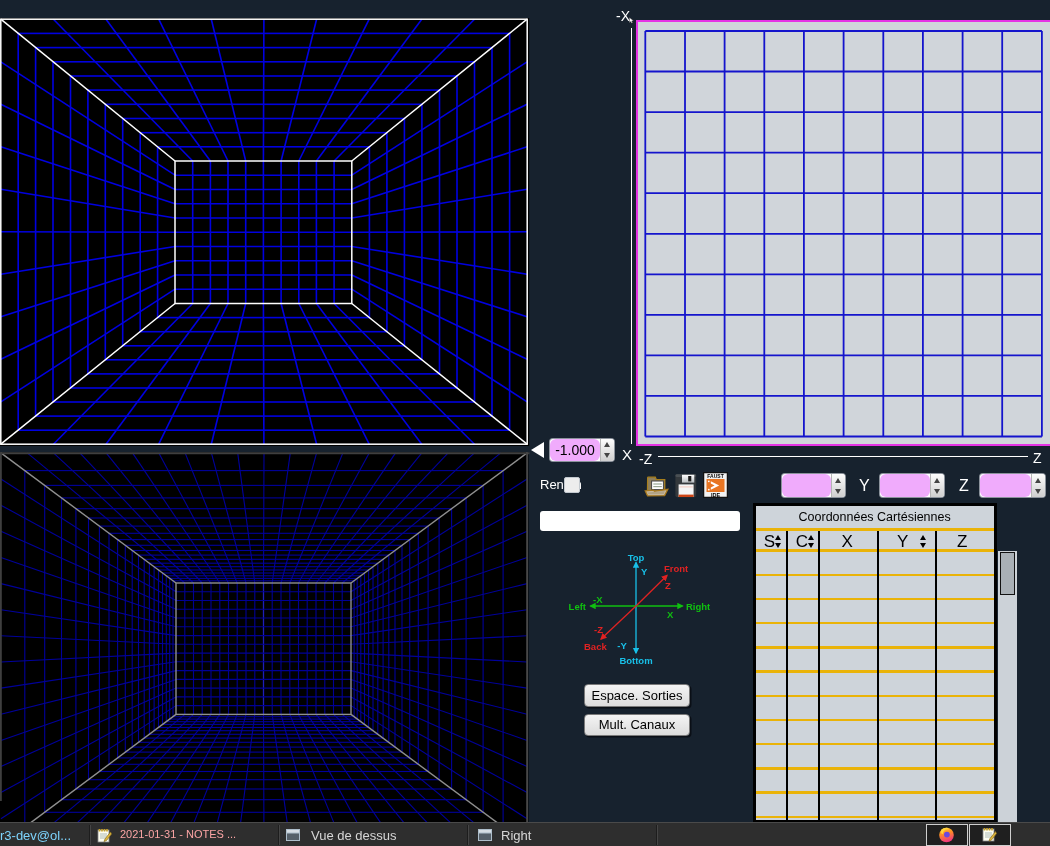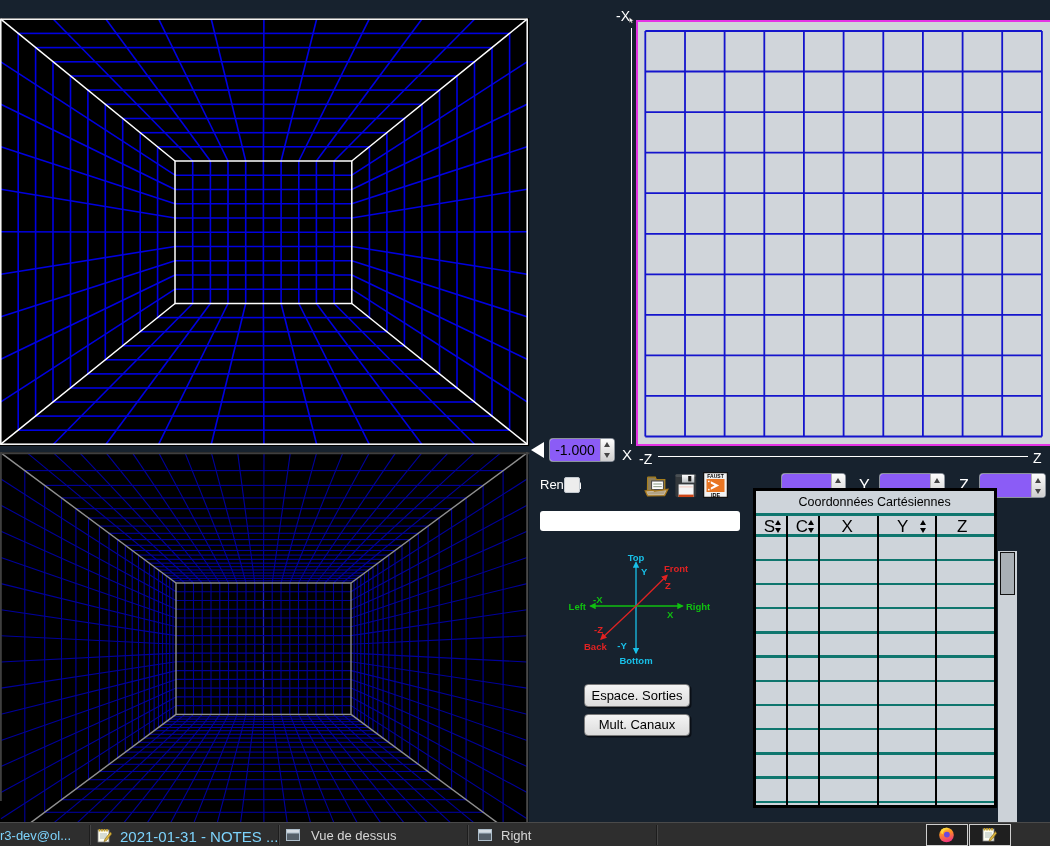--- a/index.html
+++ b/index.html
@@ -1,20 +1,20 @@
 <!DOCTYPE html>
 <html><head><meta charset="utf-8">
 <style>
 html,body{margin:0;padding:0}
 body{width:1050px;height:846px;position:relative;overflow:hidden;background:#17222e;
   font-family:"Liberation Sans",sans-serif;}
 .abs{position:absolute}
 .wlabel{position:absolute;color:#fff;font-size:14px}
 .spin{position:absolute;display:flex;border-radius:3px;overflow:hidden;background:#fff;box-shadow:0 0 0 1px #8c939c}
-.spin .fld{background:#8b5cf6;}
+.spin .fld{background:#f0abfc;border-radius:6px;}
 .spin .btns{width:13px;display:flex;flex-direction:column;border-left:1px solid #b5b5b5;background:linear-gradient(#fdfdfd,#cfcfcf)}
 .spin .btns div{flex:1;position:relative}
 .tri-up{width:0;height:0;border-left:3.5px solid transparent;border-right:3.5px solid transparent;border-bottom:5px solid #444;position:absolute;left:3px;top:3px}
 .tri-dn{width:0;height:0;border-left:3.5px solid transparent;border-right:3.5px solid transparent;border-top:5px solid #444;position:absolute;left:3px;top:3px}
 .btn{position:absolute;background:linear-gradient(#f4f4f4,#dcdcdc);border:1px solid #7a7a7a;border-radius:4px;
   color:#000;font-size:13px;text-align:center;box-shadow:1.5px 1.5px 0 #0a0f16}
 </style></head>
 <body>
 
 <svg width="530" height="428" viewBox="0 0 530 428" style="position:absolute;left:0;top:18px">
@@ -362,21 +362,21 @@
 <text x="33" y="55" fill="#10c010">-X</text>
 <text x="126" y="62" fill="#10c010">Right</text>
 <text x="107" y="70" fill="#10c010">X</text>
 <text x="104" y="24" fill="#e02222">Front</text>
 <text x="105" y="41" fill="#e02222">Z</text>
 <text x="34" y="85" fill="#e02222">-Z</text>
 <text x="24" y="102" fill="#e02222">Back</text>
 </svg>
 <div class="btn" style="left:584px;top:684px;width:104px;height:21px;line-height:21px">Espace. Sorties</div>
 <div class="btn" style="left:584px;top:713.5px;width:104px;height:20px;line-height:20px">Mult. Canaux</div>
-<div class="abs" style="left:752.5px;top:488px;width:238.3px;height:313.5px;background:#0f766e;border:3px solid #000;overflow:hidden">
+<div class="abs" style="left:752.5px;top:503px;width:238.3px;height:313.5px;background:#eab308;border:3px solid #000;overflow:hidden">
     <div class="abs" style="left:0;top:0;width:238.3px;height:22.4px;background:#ced4da;color:#000;font-size:12.5px;text-align:center;line-height:23px">Coordonnées Cartésiennes</div>
     <div class="abs" style="left:0;top:24.7px;width:238.3px;height:18.6px;background:#ced4da"></div>
     <div class="abs" style="left:0;top:45.8px;width:238.3px;height:21.9px;background:#ced4da"></div>
     <div class="abs" style="left:0;top:70.0px;width:238.3px;height:21.9px;background:#ced4da"></div>
     <div class="abs" style="left:0;top:94.2px;width:238.3px;height:21.9px;background:#ced4da"></div>
     <div class="abs" style="left:0;top:118.4px;width:238.3px;height:21.9px;background:#ced4da"></div>
     <div class="abs" style="left:0;top:142.6px;width:238.3px;height:21.9px;background:#ced4da"></div>
     <div class="abs" style="left:0;top:166.8px;width:238.3px;height:21.9px;background:#ced4da"></div>
     <div class="abs" style="left:0;top:191.0px;width:238.3px;height:21.9px;background:#ced4da"></div>
     <div class="abs" style="left:0;top:215.2px;width:238.3px;height:21.9px;background:#ced4da"></div>
@@ -420,21 +420,21 @@
         <line x1="7.5" y1="2" x2="7.5" y2="4.5"></line>
         <line x1="10" y1="2" x2="10" y2="4.5"></line>
       </g>
 <g stroke="#9aa" stroke-width="0.8">
         <line x1="3" y1="7" x2="10" y2="7"></line>
         <line x1="3" y1="9" x2="10" y2="9"></line>
         <line x1="3" y1="11" x2="10" y2="11"></line>
       </g>
 <path d="M13.5 5 L8 12 L7 14.5 L9.5 13.5 L14.5 7 Z" fill="#e0b93f" stroke="#8a6d1f" stroke-width="0.7"></path>
 </svg>
-    <div class="abs" style="left:120px;top:5px;color:#7dd3fc;font-size:15px">2021-01-31 - NOTES ...</div>
+    <div class="abs" style="left:120px;top:5px;color:#fca5a5;font-size:11px">2021-01-31 - NOTES ...</div>
     <svg class="abs" style="left:286px;top:6px" width="14" height="12" viewBox="0 0 14 12">
       <rect x="0.5" y="0.5" width="13" height="11" fill="#566069" stroke="#aebecb" stroke-width="1"></rect>
       <rect x="0.5" y="0.5" width="13" height="3.5" fill="#d7dee4" stroke="#aebecb" stroke-width="1"></rect>
     </svg>
     <div class="abs" style="left:311px;top:5px;color:#d6d6d6;font-size:13px">Vue de dessus</div>
     <svg class="abs" style="left:478px;top:6px" width="14" height="12" viewBox="0 0 14 12">
       <rect x="0.5" y="0.5" width="13" height="11" fill="#566069" stroke="#aebecb" stroke-width="1"></rect>
       <rect x="0.5" y="0.5" width="13" height="3.5" fill="#d7dee4" stroke="#aebecb" stroke-width="1"></rect>
     </svg>
     <div class="abs" style="left:501px;top:5px;color:#d6d6d6;font-size:13px">Right</div>

